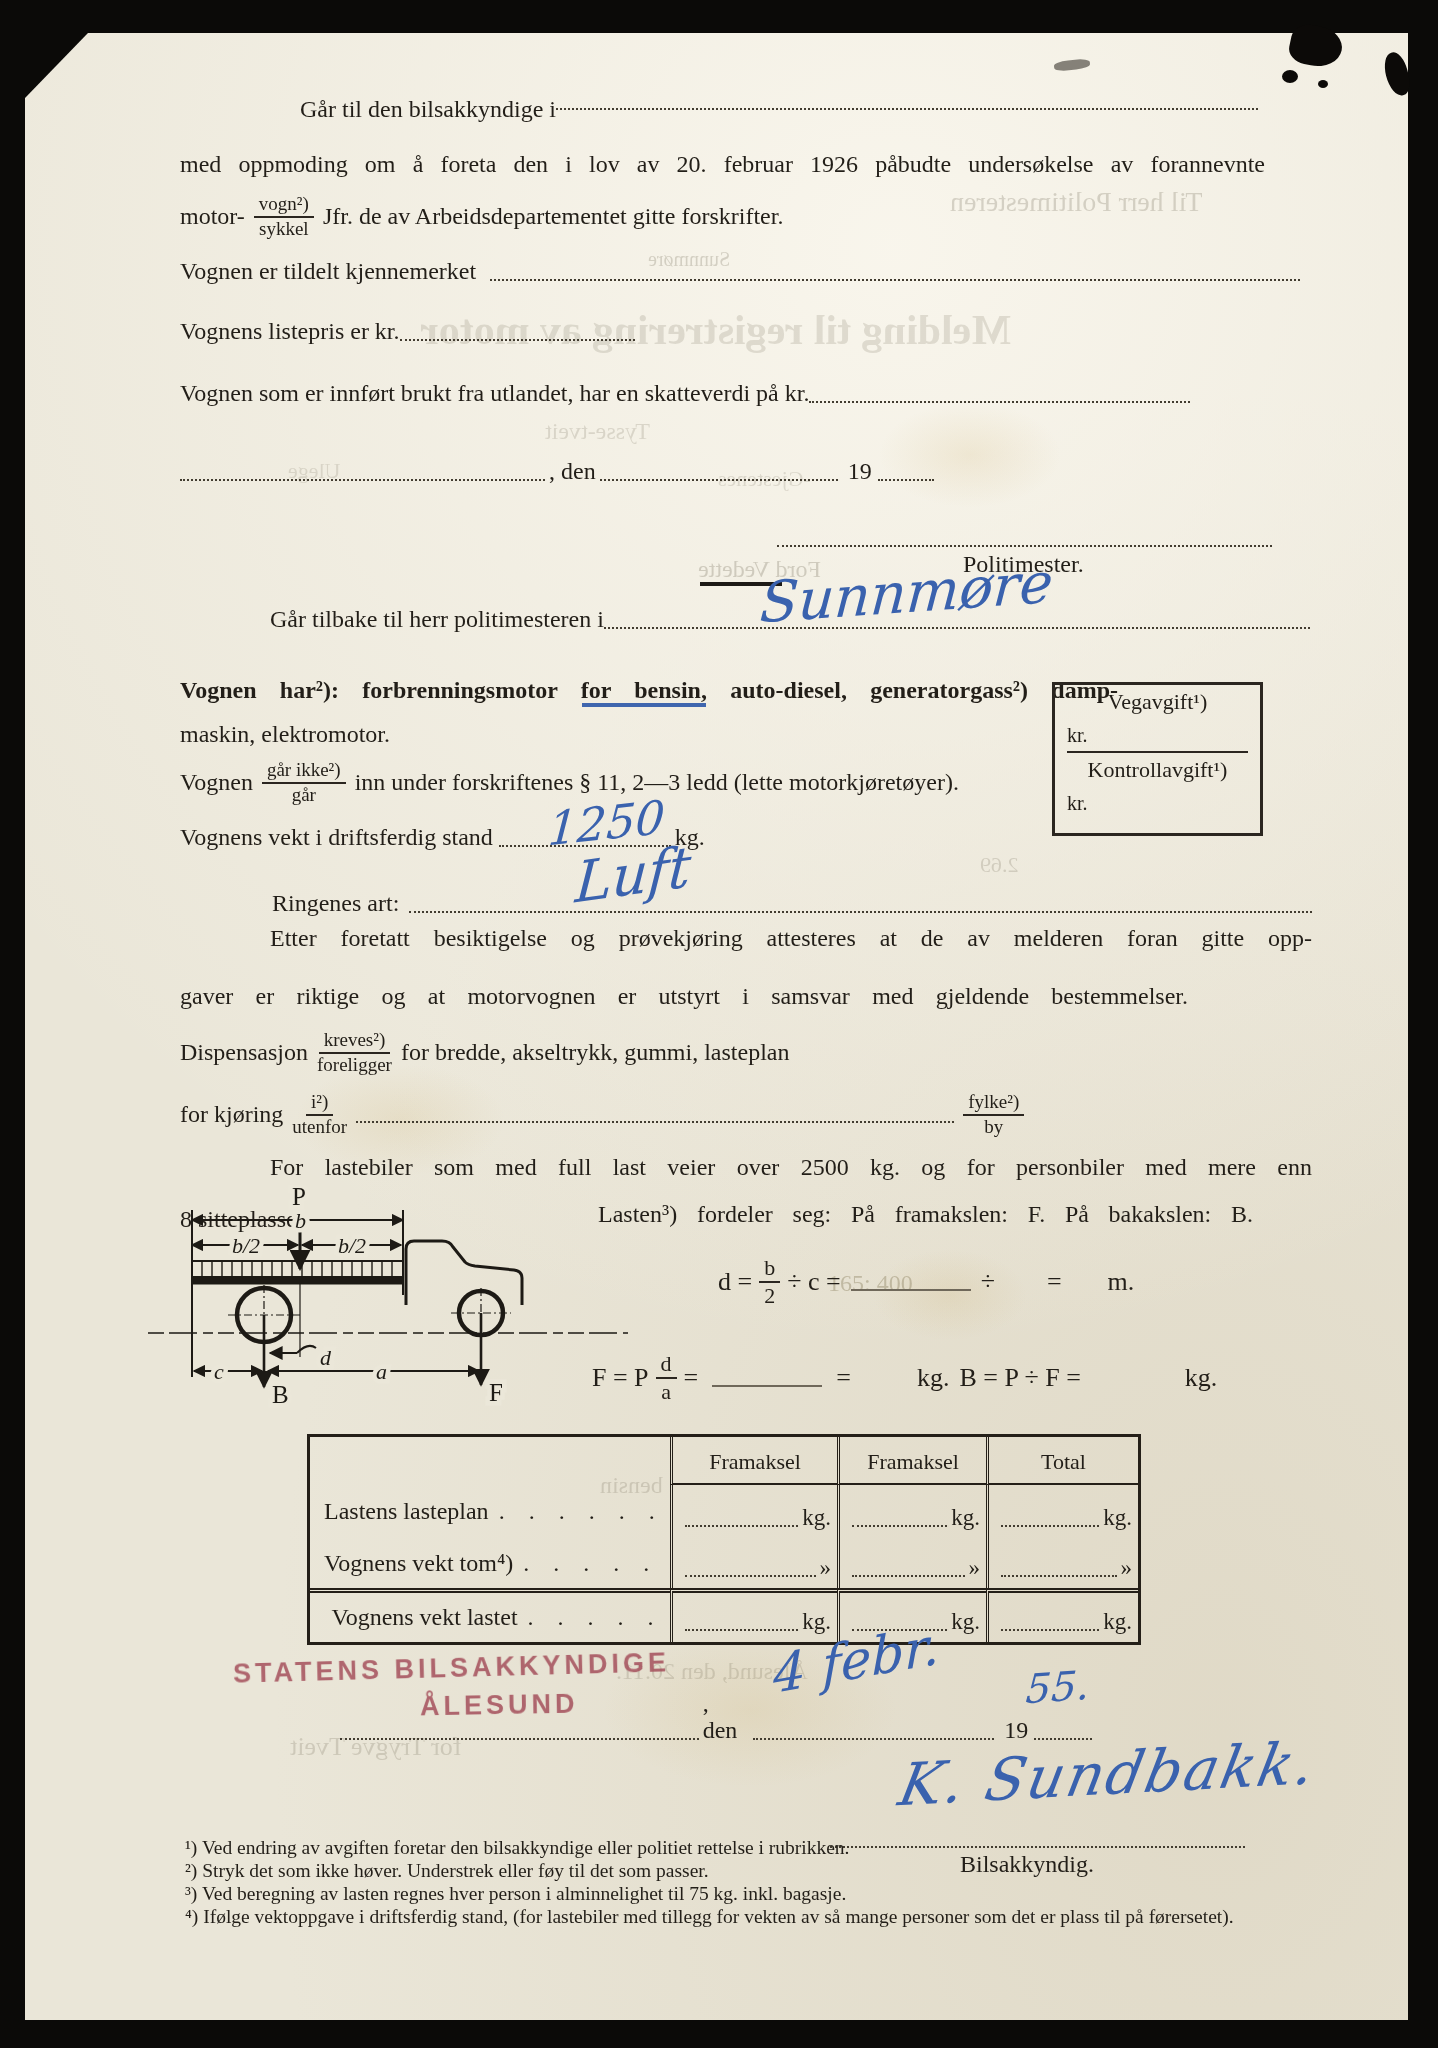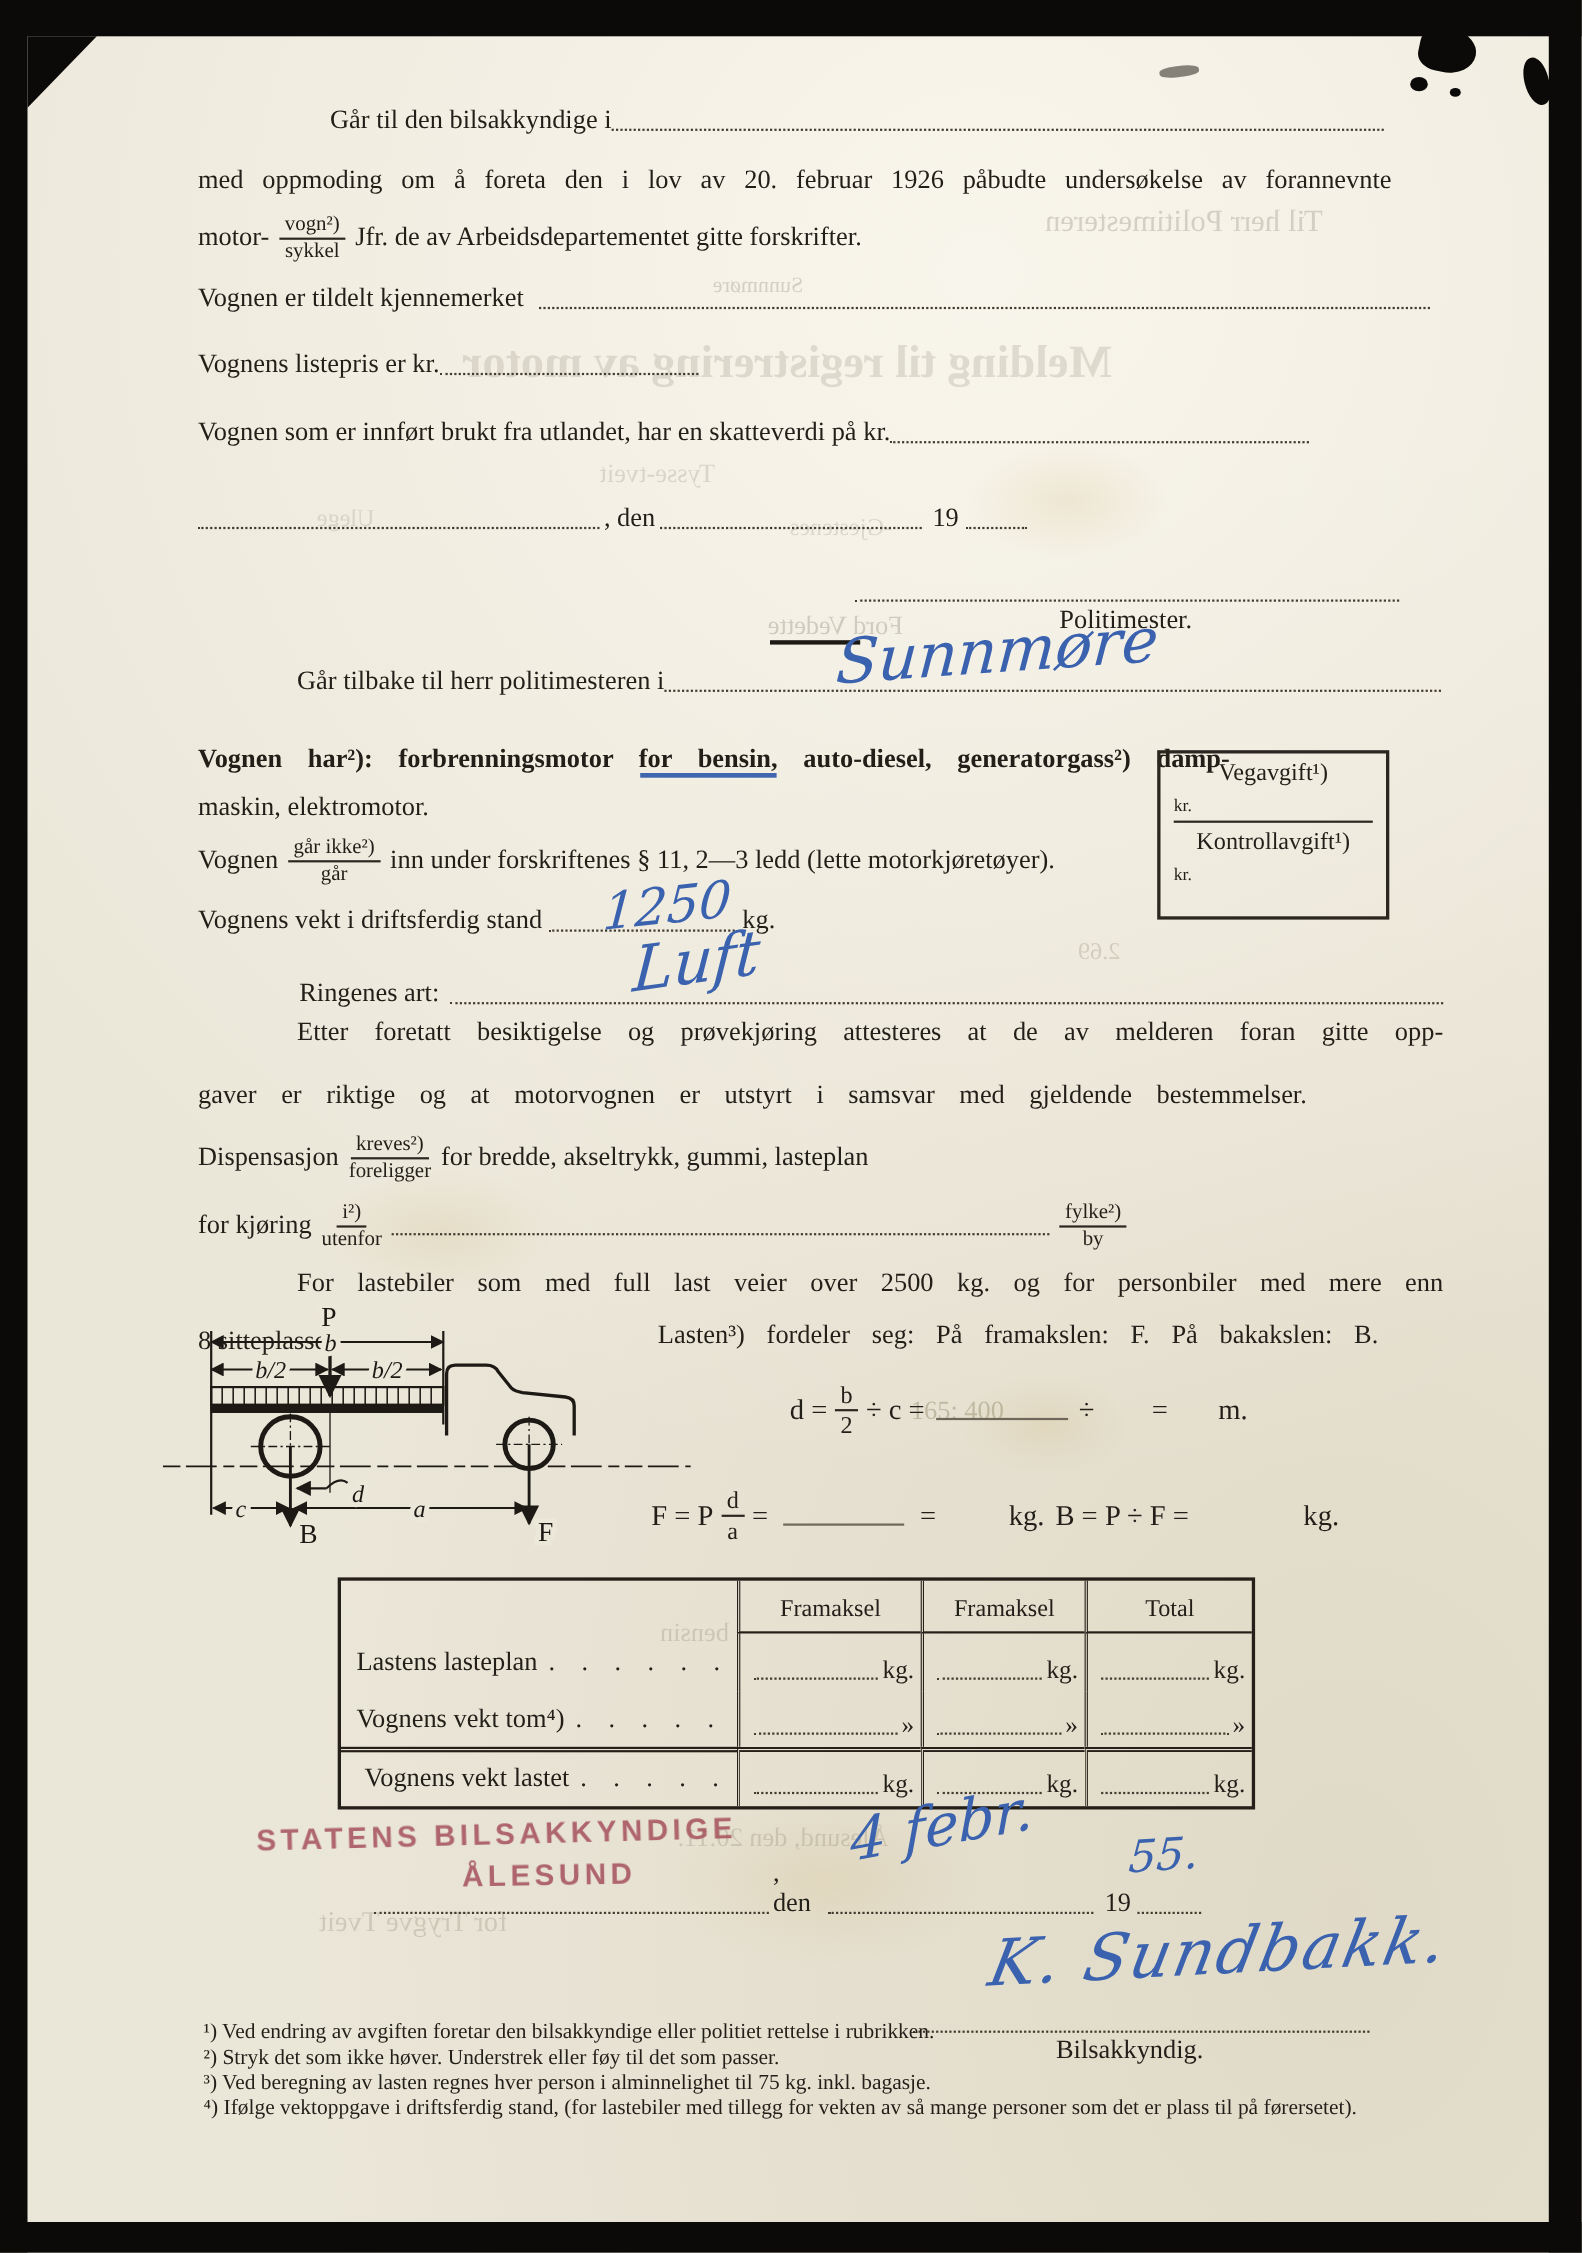--- a/index.html
+++ b/index.html
@@ -27,21 +27,21 @@
   .stampline{font-family:"Liberation Sans","DejaVu Sans",sans-serif;font-weight:700;color:#a5505c;
     letter-spacing:4px;opacity:.85;filter:blur(.4px);z-index:4;white-space:nowrap;}
   .band{position:absolute;background:#0b0a08;z-index:6;}
   .blob{position:absolute;background:#0c0a08;z-index:7;}
   .stain{position:absolute;border-radius:50%;z-index:1;
     background:radial-gradient(closest-side, rgba(197,164,88,.15), rgba(197,164,88,0) 70%);}
   .feebox{border:3px solid #2b2620;z-index:2;font-size:22px;display:flex;flex-direction:column;padding:4px 10px 6px;}
   .feebox .fb-top{border-bottom:2px solid #2b2620;padding-bottom:4px;margin:0 2px;}
   .feebox .fb-bot{padding-top:4px;margin:0 2px;}
   .fb-title{text-align:center;}
-  .fb-kr{text-align:left;margin-top:9px;font-size:16px;}
+  .fb-kr{text-align:left;margin-top:9px;font-size:20px;}
   .tbl{display:grid;grid-template-columns:360px 167px 149px 152px;grid-template-rows:48px 53px 50px 54px;
     border:3px solid #241f18;z-index:2;background:transparent;}
   .tc{display:flex;align-items:flex-end;font-size:24px;}
   .th{align-items:center;justify-content:center;font-size:22px;padding-top:4px;}
   .vsep{border-left:3px double #241f18;}
   .hsep{border-bottom:2px solid #241f18;}
   .rowsep{border-top:5px double #241f18;justify-content:center;}
   .lbl{padding-left:14px;align-items:center;}
   .ldots{letter-spacing:9px;margin-left:10px;}
   .dcell{padding:0 6px 7px 8px;}
@@ -66,21 +66,21 @@
   <div class="abs ghost" style="left:545px;top:418px;font-size:24px;opacity:.22;">Tysse-tveit</div>
   <div class="abs ghost" style="left:288px;top:458px;font-size:22px;opacity:.2;">Ulege</div>
   <div class="abs ghost" style="left:718px;top:466px;font-size:22px;opacity:.2;">-Gjestenes</div>
   <div class="abs ghost" style="left:698px;top:556px;font-size:24px;opacity:.3;">Ford Vedette</div>
   <div class="abs ghost" style="left:980px;top:852px;font-size:22px;opacity:.25;">2.69</div>
   <div class="abs" style="left:828px;top:1270px;font-size:24px;color:#8a7f5e;opacity:.4;z-index:1;white-space:nowrap;">165:  400</div>
   <div class="abs ghost" style="left:600px;top:1472px;font-size:24px;opacity:.25;">bensin</div>
   <div class="abs ghost" style="left:616px;top:1658px;font-size:24px;opacity:.25;">Ålesund, den 20.11.</div>
   <div class="abs ghost" style="left:290px;top:1732px;font-size:26px;opacity:.25;">for Trygve Tveit</div>
 
-  <div class="abs flexline" style="left:300px;top:96px;width:958px;">
+  <div class="abs flexline" style="left:300px;top:96px;width:958px;align-items:center;">
     <span>Går til den bilsakkyndige i</span>
     <span class="dots grow"></span>
   </div>
 
   <div class="abs line just" style="left:180px;top:150px;width:1085px;">med oppmoding om å foreta den i lov av 20. februar 1926 påbudte undersøkelse av forannevnte</div>
 
   <div class="abs flexmid" style="left:180px;top:194px;">
     <span>motor-</span>
     <span class="frac">
       <span class="ft">vogn²)</span>

